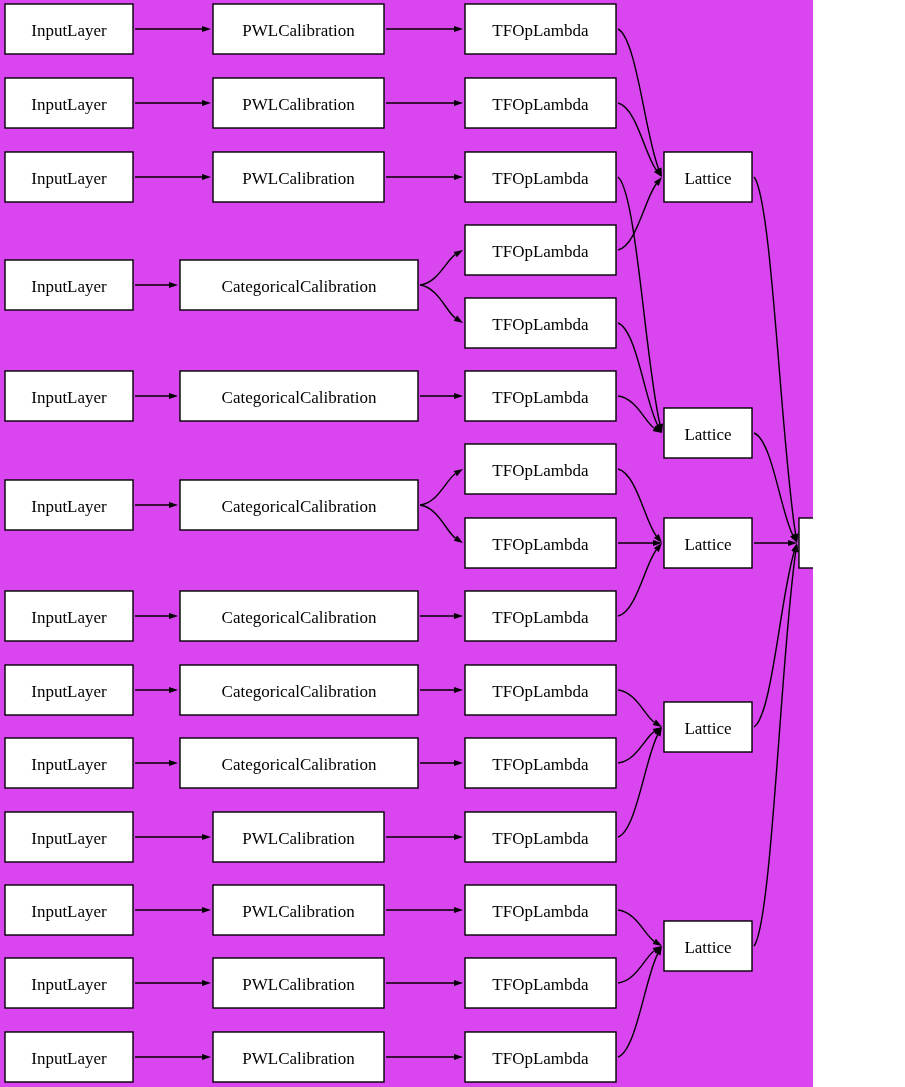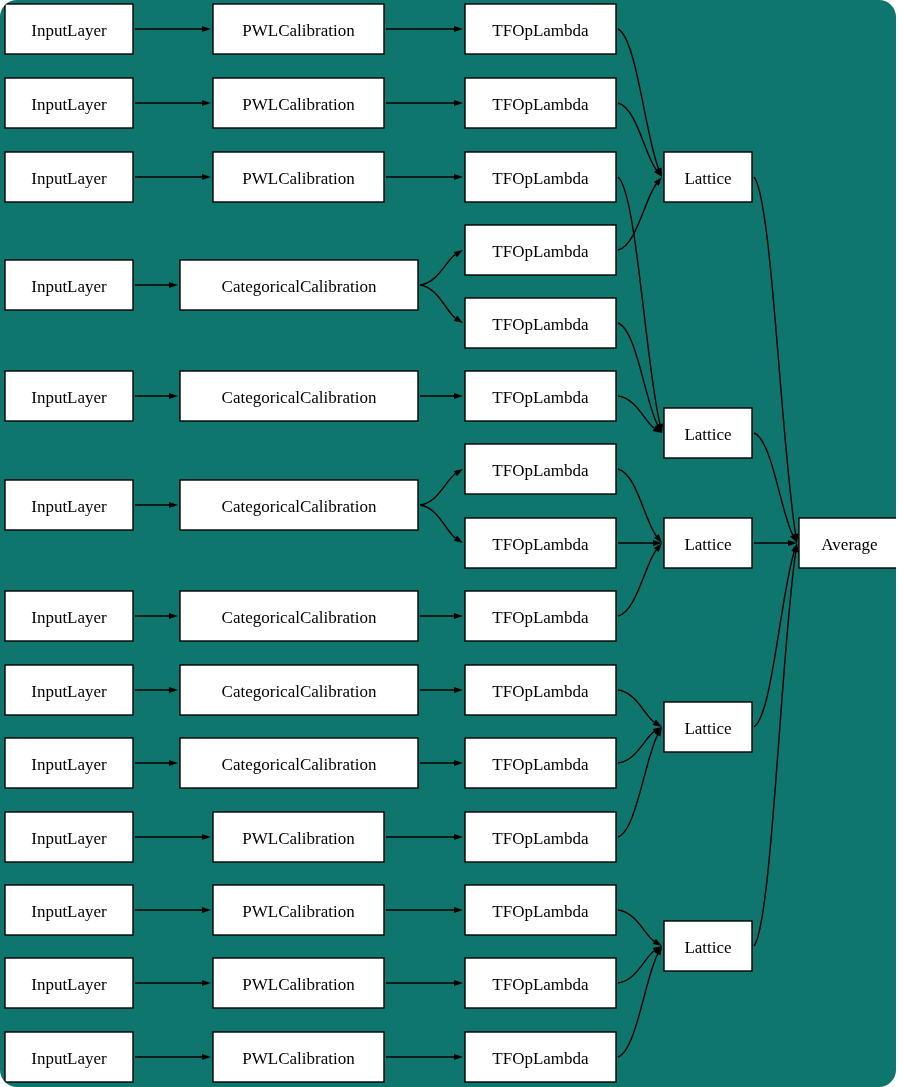--- a/index.html
+++ b/index.html
@@ -1,17 +1,17 @@
 <!DOCTYPE html>
 <html><head>
 <meta charset="utf-8">
 <style>
   html,body{margin:0;padding:0;background:#ffffff;}
   body{font-family:"Liberation Serif","DejaVu Serif",serif;}
-  #stage{position:relative;width:896px;height:1087px;background:#0f766e;overflow:hidden;border-radius:17px;}
+  #stage{position:relative;width:813px;height:1087px;background:#d946ef;overflow:hidden;}
   #graph{position:absolute;left:0;top:0;width:905px;height:1087px;}
   .node rect{fill:#ffffff;stroke:#000000;stroke-width:1.4;}
   .node text{font-family:"Liberation Serif","DejaVu Serif",serif;font-size:17px;fill:#000000;
              text-anchor:middle;dominant-baseline:central;}
   .edge{fill:none;stroke:#000000;stroke-width:1.4;}
   .arrowhead{fill:#000000;stroke:none;}
 </style>
 </head>
 <body>
 

